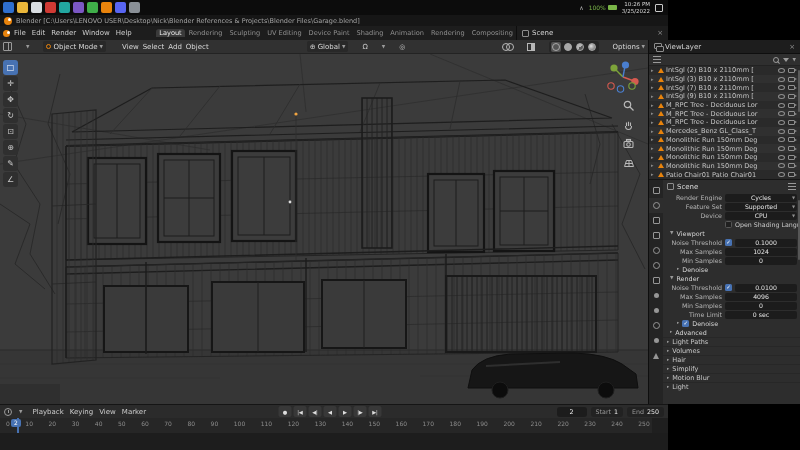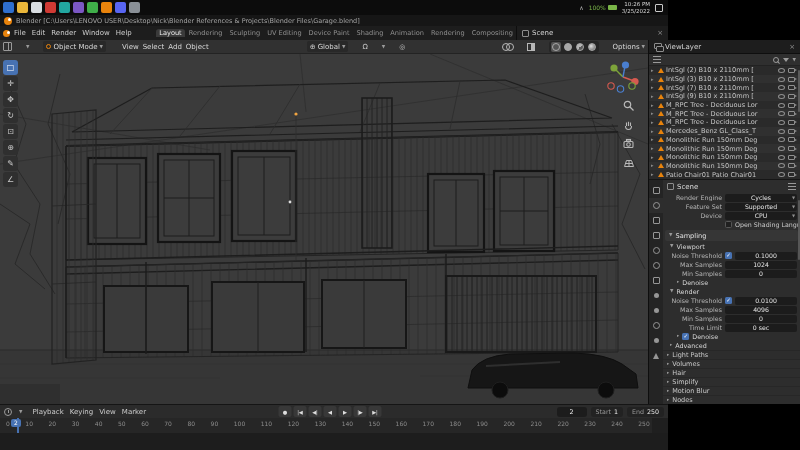--- a/index.html
+++ b/index.html
@@ -634,24 +634,20 @@
                 <span>CPU</span>
                 <span class="dca">▼</span>
               </span>
             </div>
           <div class="prow">
               <span class="plabel"></span>
             <span class="pcheck off">✓</span>
             <span class="ptext">Open Shading Language</span>
             </div>
 
-          <div class="psection">
-            <span class="arr">▼</span>
-              <span>Sampling</span>
-            </div>
 
           <div class="psub">
             <span class="arr">▼</span>
               <span>Viewport</span>
             </div>
           <div class="prow">
               <span class="plabel">Noise Threshold</span>
             <span class="pcheck">✓</span>
             <span class="pfield">
                 <span>0.1000</span>
@@ -730,21 +726,21 @@
               <div class="pcollapse">
               <span class="arr">▸</span>
                 <span>Simplify</span>
               </div>
               <div class="pcollapse">
               <span class="arr">▸</span>
                 <span>Motion Blur</span>
               </div>
               <div class="pcollapse">
               <span class="arr">▸</span>
-                <span>Nodes</span>
+                <span>Light</span>
               </div>
             </div>
           <div class="p-scroll"></div>
         </div>
       </div>
     </div>
   </div>
 
   <div class="tl-header">
     <span class="clock-ic"></span>

